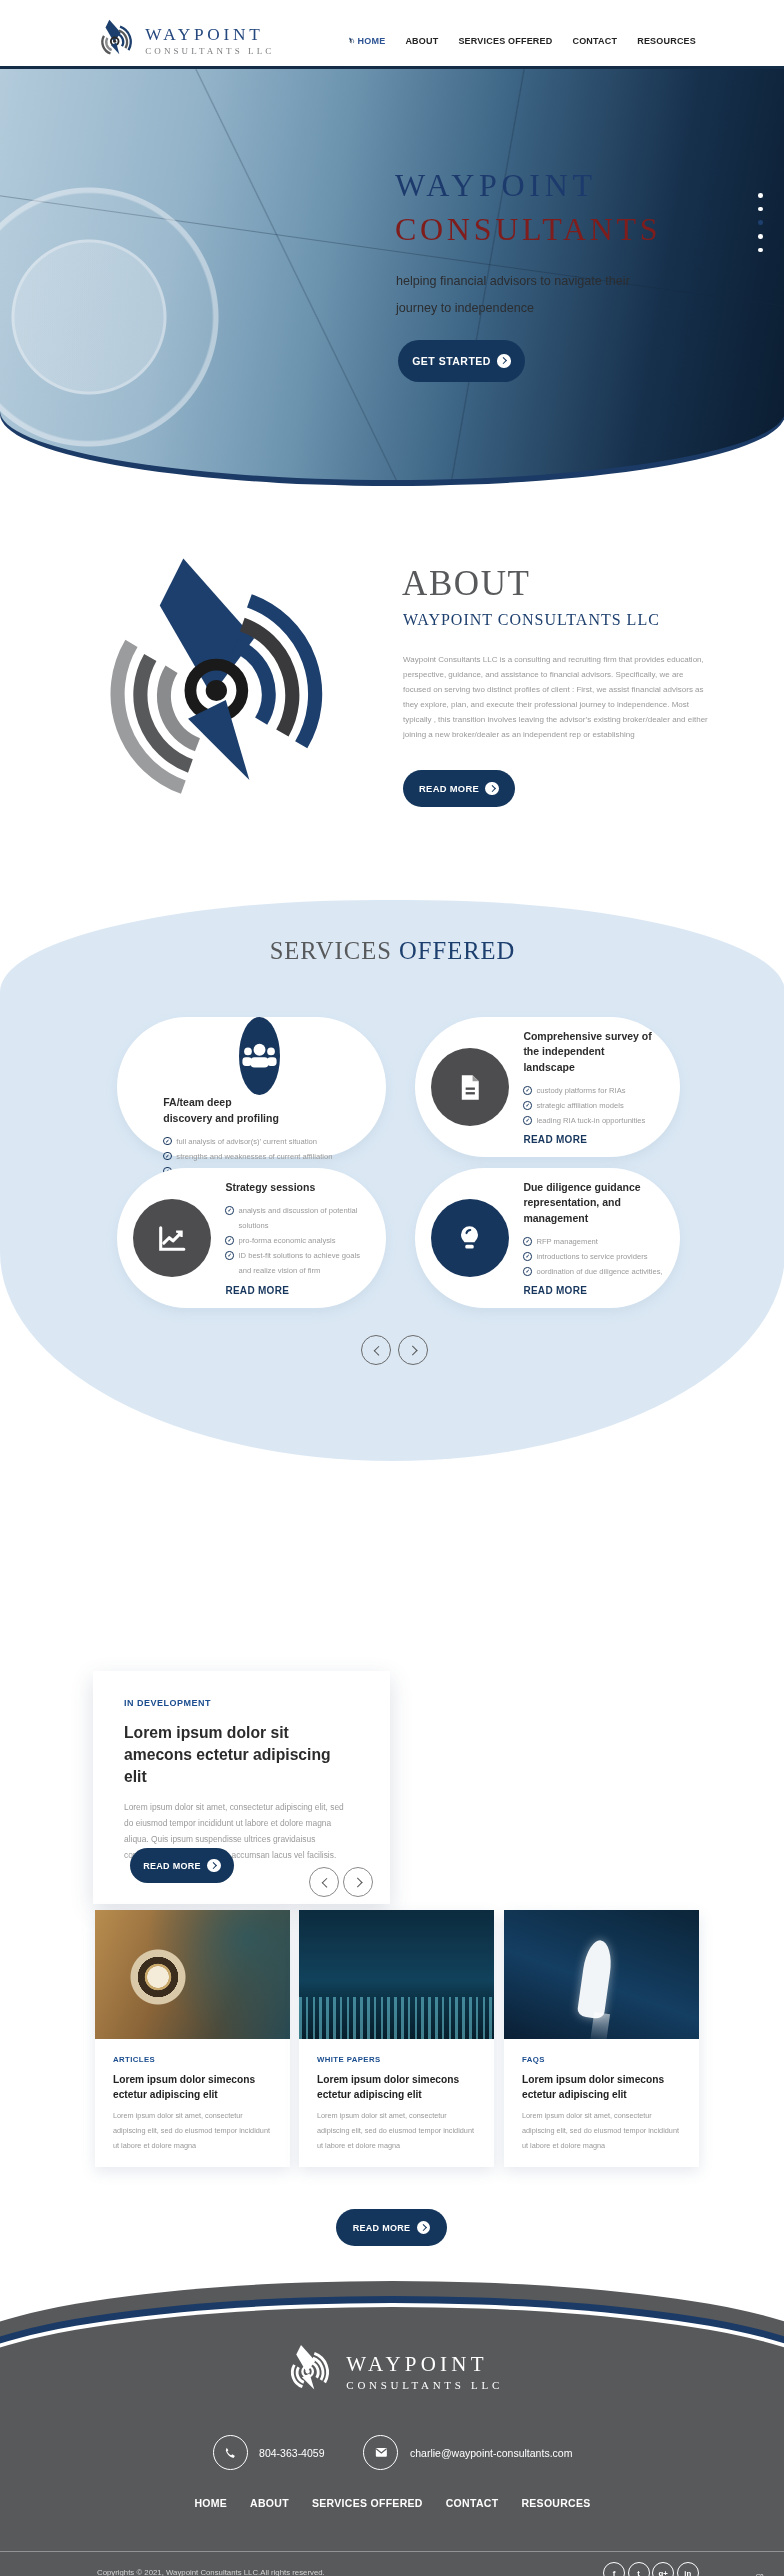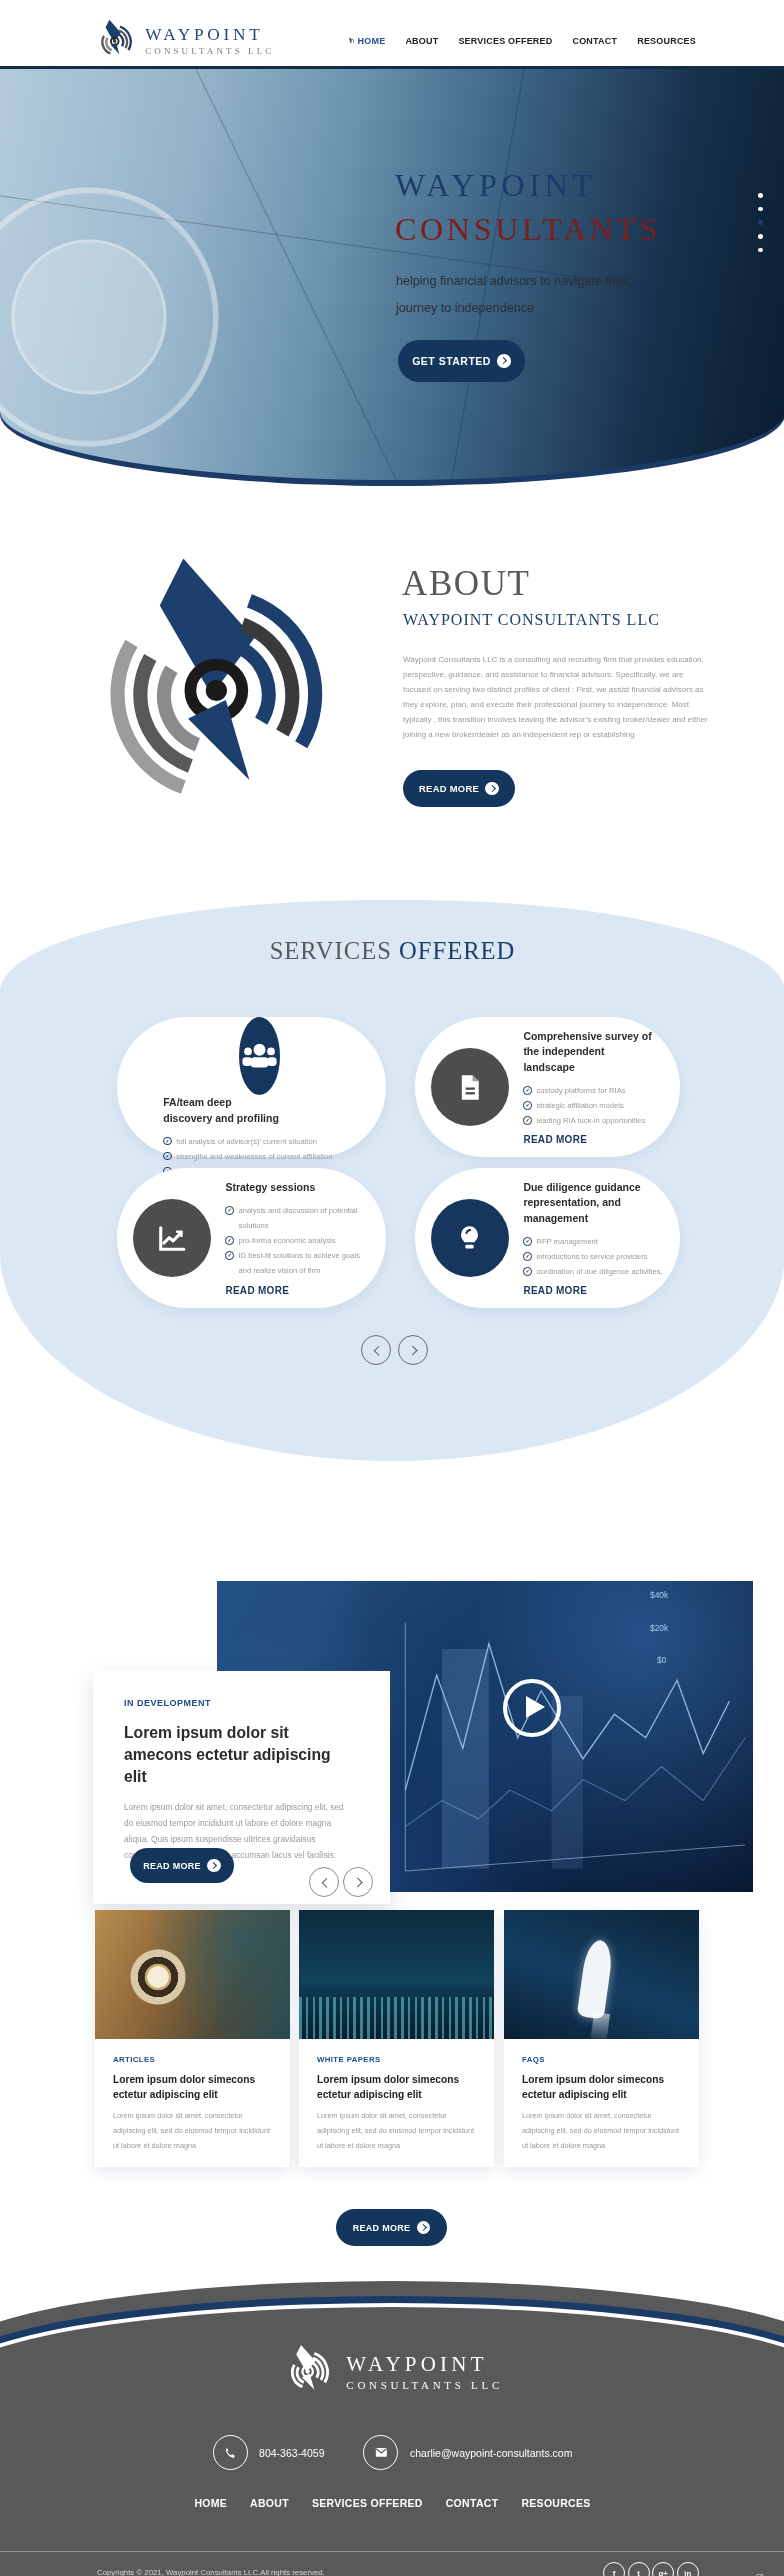--- a/index.html
+++ b/index.html
@@ -332,34 +332,20 @@
           <span>oordination of due diligence activities,</span>
         </div>
       <div class="svc-more">READ MORE</div>
     </div>
   </div>
 
   <div class="circ-arrow prev" style="left:361px; top:1319px;"></div>
   <div class="circ-arrow next" style="left:398px; top:1319px;"></div>
 
 
-  <div class="video">
-    <svg class="chart" width="536" height="311" viewBox="0 0 1025 595">
-      <polyline points="360,400 420,180 470,320 520,120 575,300 620,210 700,340 760,255 820,300 880,190 930,330 980,230" fill="none" stroke="rgba(190,225,255,.75)" stroke-width="2.5"></polyline>
-      <polyline points="360,470 430,420 500,455 560,400 640,440 700,380 780,420 850,355 930,420 1010,300" fill="none" stroke="rgba(140,190,240,.45)" stroke-width="2"></polyline>
-      <rect x="430" y="130" width="90" height="420" fill="rgba(150,200,255,.18)"></rect>
-      <rect x="640" y="220" width="60" height="330" fill="rgba(150,200,255,.12)"></rect>
-      <line x1="360" y1="80" x2="360" y2="555" stroke="rgba(190,225,255,.5)" stroke-width="2"></line>
-      <line x1="360" y1="555" x2="1010" y2="505" stroke="rgba(190,225,255,.5)" stroke-width="2"></line>
-    </svg>
-    <span class="vlabel" style="left:433px; top:9.4px;">$40k</span>
-    <span class="vlabel" style="left:433px; top:42px;">$20k</span>
-    <span class="vlabel" style="left:440px; top:74px;">$0</span>
-    <div class="play"></div>
-  </div>
 
   <div class="slide-card">
     <div class="slide-tag">IN DEVELOPMENT</div>
     <div class="slide-title">Lorem ipsum dolor sit amecons ectetur adipiscing elit</div>
     <div class="slide-body">Lorem ipsum dolor sit amet, consectetur adipiscing elit, sed do eiusmod tempor incididunt ut labore et dolore magna aliqua. Quis ipsum suspendisse ultrices gravidaisus commodo viverra maecenas accumsan lacus vel facilisis.</div>
     <div class="btn slide-cta">
       <span>READ MORE</span>
       <span class="btn-circle"></span>
     </div>
     <div class="circ-arrow prev" style="left:216px; top:196px;"></div>

